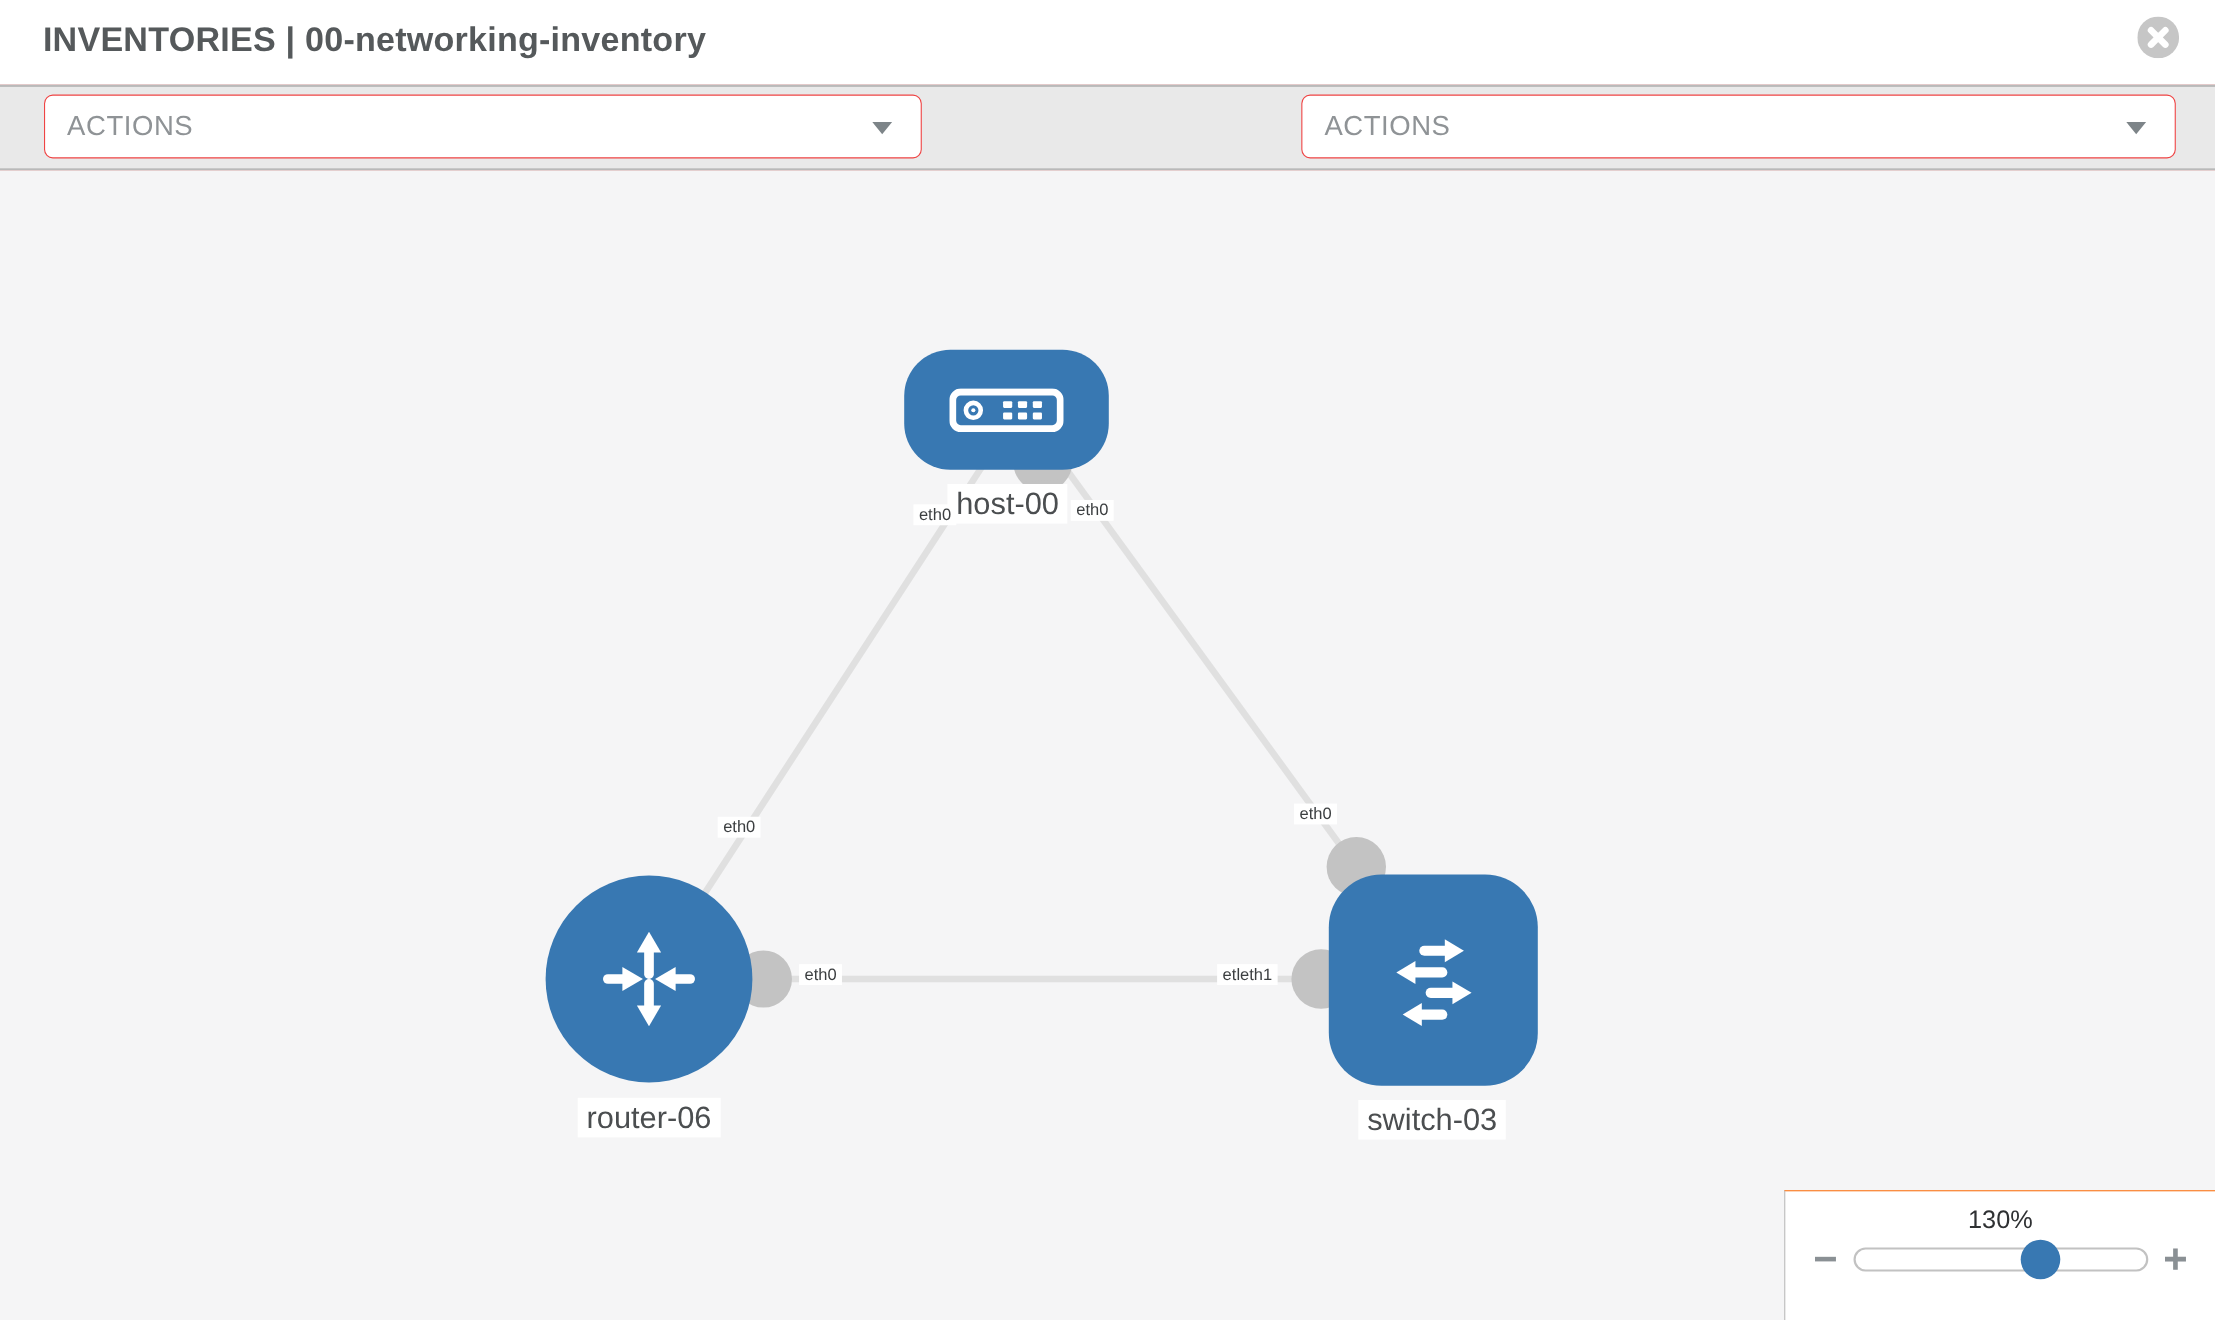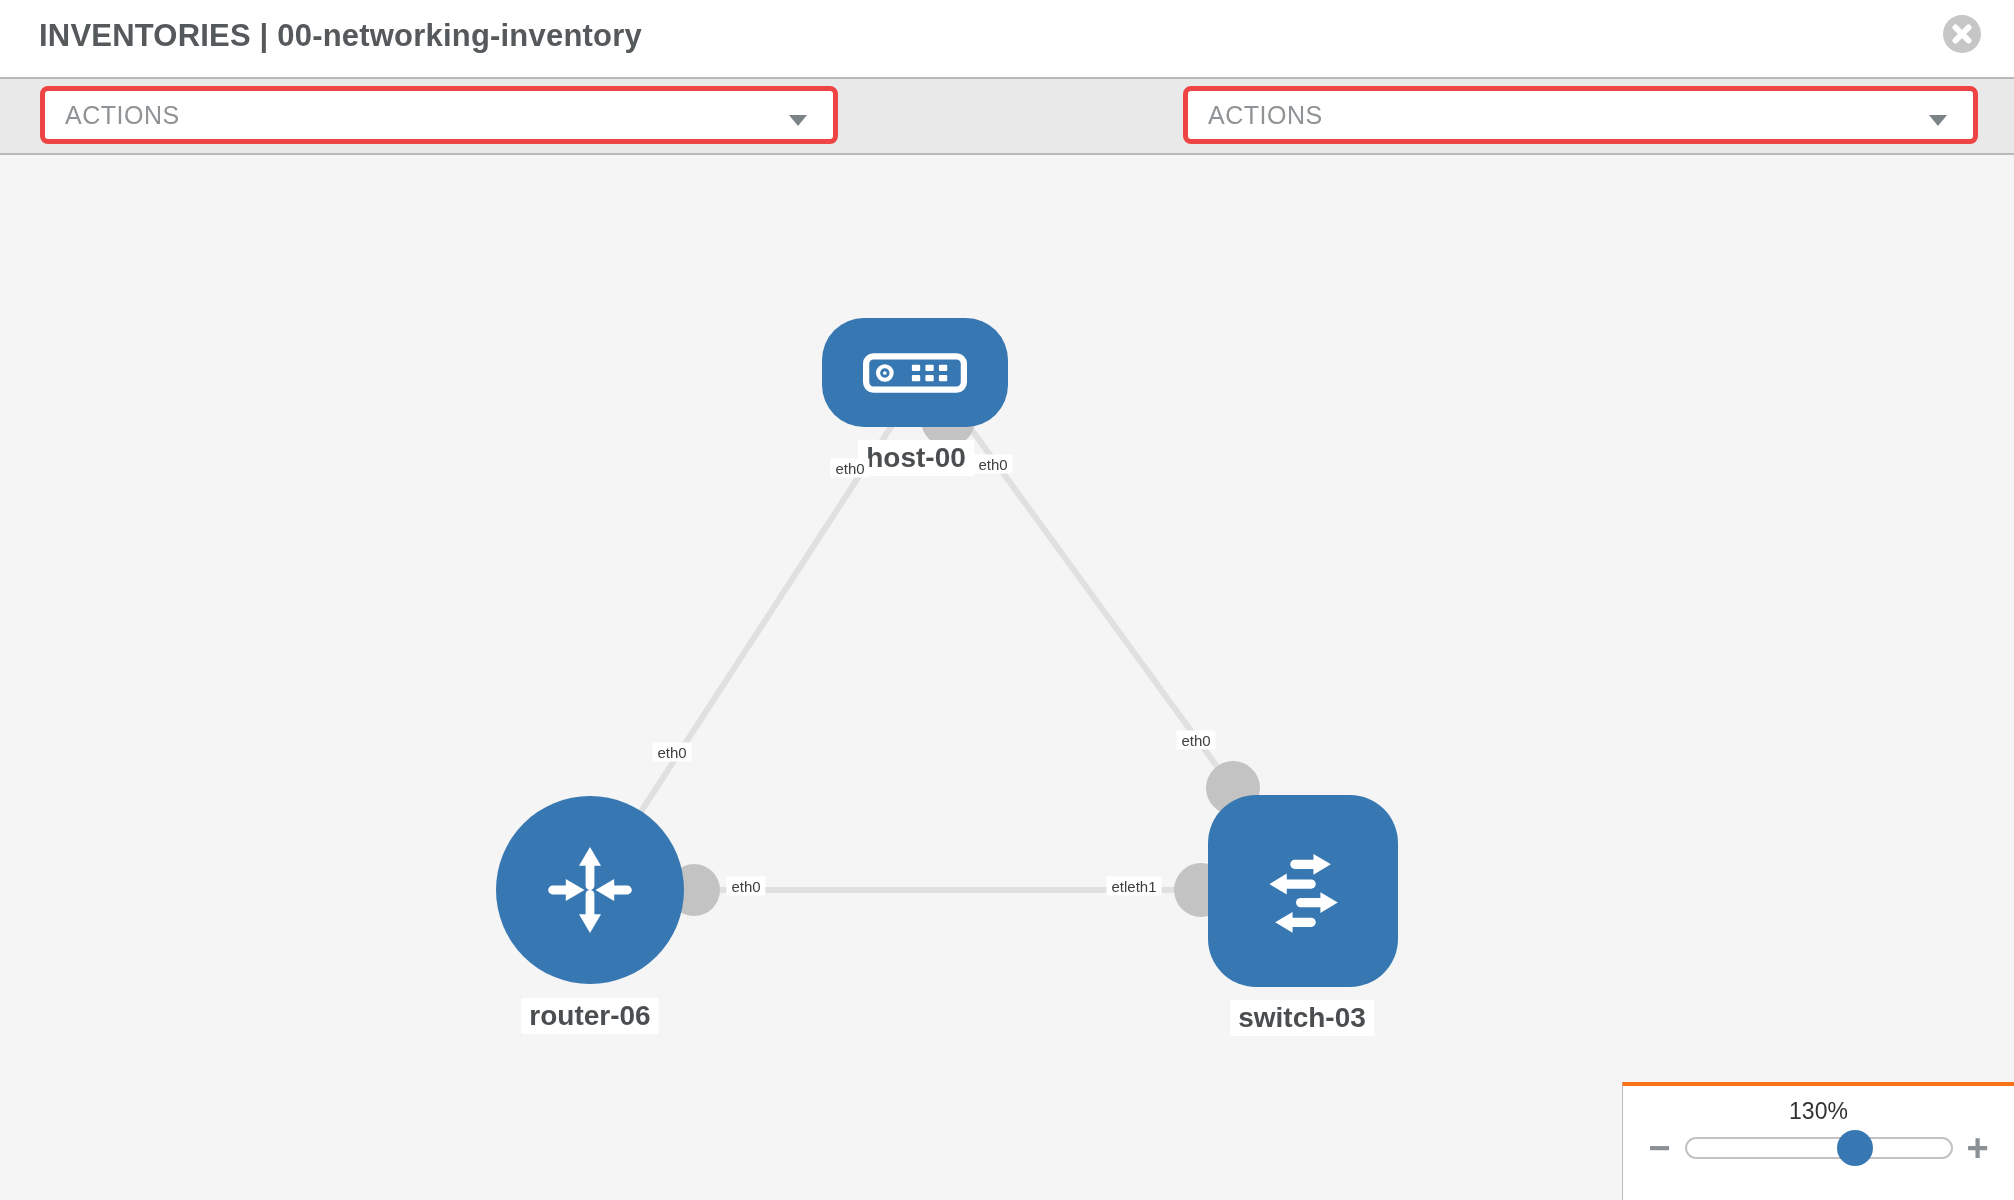--- a/index.html
+++ b/index.html
@@ -6,44 +6,44 @@
   body { font-family:"Liberation Sans", sans-serif; background:#ffffff; }
   .screen { position:relative; width:2014px; height:1200px; background:#ef4444; overflow:hidden; }
 
   
   .header { position:absolute; left:0; top:0; width:2014px; height:77px; background:#ffffff; }
   .page-title { position:absolute; left:39px; top:18px; font-size:31px; font-weight:bold; color:#55595b; letter-spacing:0.2px; }
   .close-btn { position:absolute; left:1943px; top:15px; width:38px; height:38px; border:none; background:transparent; cursor:pointer; }
 
   
   .toolbar { position:absolute; left:0; top:77px; width:2014px; height:78px; background:#e9e9e9; border-top:2px solid #b9b9b9; border-bottom:2px solid #b9b9b9; }
-  .select-box { position:absolute; top:7px; height:58px; background:#ffffff; border:5px solid #ef4444; border-radius:8px; display:flex; align-items:center; cursor:pointer; }
+  .select-box { position:absolute; top:7px; height:58px; background:#ffffff; border:1px solid #ef4444; border-radius:8px; display:flex; align-items:center; cursor:pointer; }
   .actions-box { left:40px; width:798px; }
   .search-box { left:1183px; width:795px; }
   .select-label { font-size:25px; color:#8f9396; padding-left:20px; letter-spacing:0.5px; }
   .caret { position:absolute; right:26px; top:24px; width:0; height:0; border-left:9px solid transparent; border-right:9px solid transparent; border-top:11px solid #7d8488; }
   .tool-icon-btn { position:absolute; top:96px; width:42px; height:42px; background:transparent; border:none; cursor:pointer; }
   .wrench-btn { left:1046px; }
   .key-btn { left:1115px; }
 
   
   .canvas { position:absolute; left:0; top:155px; width:2014px; height:1045px; background:#f5f5f6; }
   .edges-svg { position:absolute; left:0; top:0; width:2014px; height:1045px; }
 
   .node { position:absolute; background:#3878b2; display:flex; align-items:center; justify-content:center; cursor:pointer; }
   .node-host   { left:822px; top:163px; width:186px; height:109px; border-radius:42px; }
   .node-router { left:496px; top:641px; width:188px; height:188px; border-radius:50%; }
   .node-switch { left:1208px; top:640px; width:190px; height:192px; border-radius:48px; }
 
   .chip { position:absolute; transform:translate(-50%,-50%); background:#ffffff; color:#3c3f41; white-space:nowrap; }
-  .node-label { font-size:28px; color:#4b4e50; padding:2px 8px;font-weight:bold; }
+  .node-label { font-size:28px; color:#4b4e50; padding:2px 8px; }
   .if-label { font-size:15px; padding:1px 5px; }
 
   
-  .zoom-panel { position:absolute; left:1622px; top:1082px; width:392px; height:118px; background:#ffffff; border-left:1px solid #b9b9b9; border-top:4px solid #f97316; }
+  .zoom-panel { position:absolute; left:1622px; top:1082px; width:392px; height:118px; background:#ffffff; border-left:1px solid #b9b9b9; border-top:1px solid #f97316; }
   .zoom-percent { margin-top:12px; text-align:center; font-size:23px; color:#2f3133; }
   .zoom-row { display:flex; align-items:center; justify-content:center; margin-top:8px; gap:14px; }
   .zoom-sign { font-size:38px; font-weight:bold; color:#8a9094; line-height:30px; background:none; border:none; cursor:pointer; }
   .zoom-slider { -webkit-appearance:none; appearance:none; width:268px; height:22px; background:#ffffff; border:2px solid #c2c2c2; border-radius:12px; outline:none; }
   .zoom-slider::-webkit-slider-thumb { -webkit-appearance:none; appearance:none; width:36px; height:36px; border-radius:50%; background:#3878b2; border:none; cursor:pointer; }
   .zoom-slider::-moz-range-thumb { width:36px; height:36px; border-radius:50%; background:#3878b2; border:none; cursor:pointer; }
 </style>
 </head>
 <body>
 

